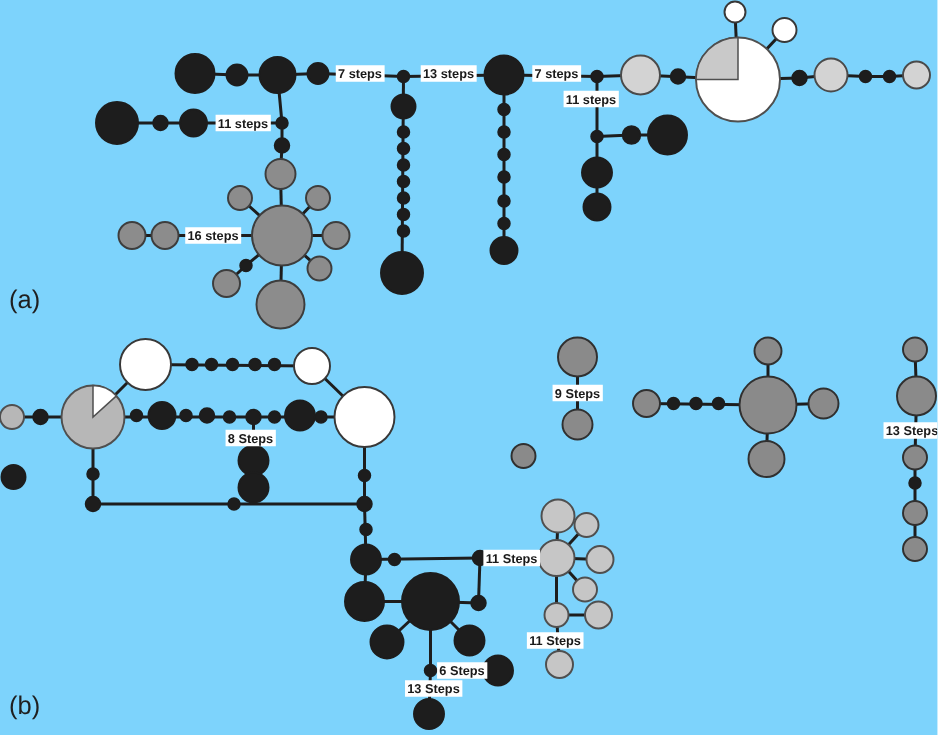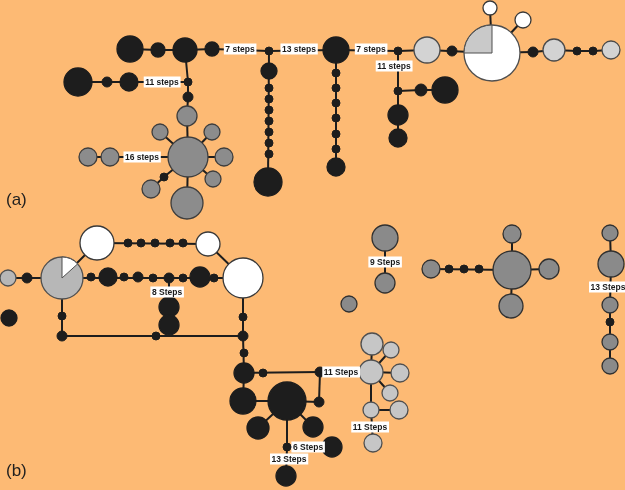--- a/index.html
+++ b/index.html
@@ -1,16 +1,16 @@
 <!DOCTYPE html>
 <html><head>
 <meta charset="utf-8">
 <style>
   html,body{margin:0;padding:0;background:#ffffff;}
-  #canvas{position:relative;width:625px;height:490px;background:#fdba74;overflow:hidden;
+  #canvas{position:relative;width:625px;height:490px;background:#7dd3fc;overflow:hidden;
           font-family:"Liberation Sans",sans-serif;}
   #net{position:absolute;left:0;top:0;}
   .panel-label{position:absolute;font-size:17px;color:#1f1f1f;
                font-family:"Liberation Sans",sans-serif;}
   #panel-a-label{left:6px;top:190px;}
   #panel-b-label{left:6px;top:461px;}
 </style>
 </head>
 <body>
 

